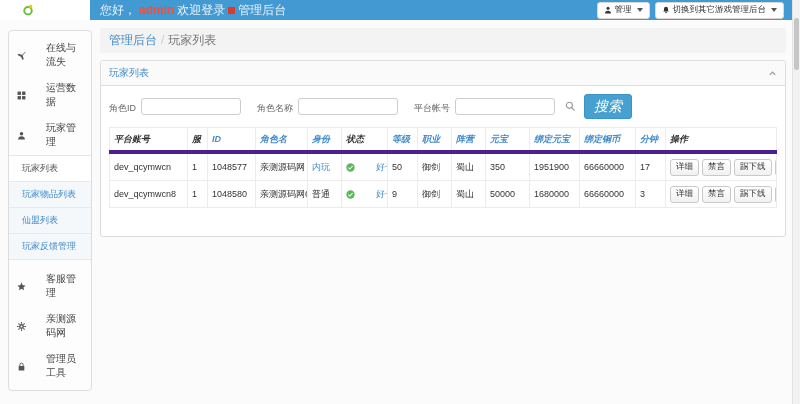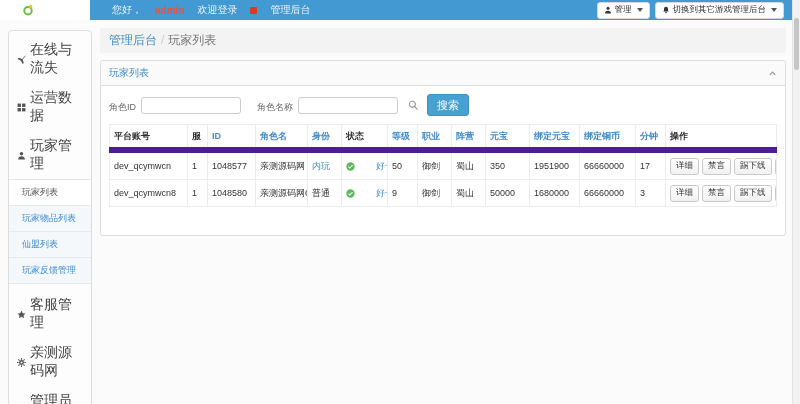--- a/index.html
+++ b/index.html
@@ -2,30 +2,30 @@
 <html style="--navbar: #4399d2; --accent: #428bca; --btn: #46a0d0; --success: #5cb85c; --username: #f0503c;"><head>
 <meta charset="utf-8">
 <style>
   html,body{margin:0;padding:0;}
   #app{width:800px;height:404px;position:relative;background:#fbfbfb;
        font-family:"Liberation Sans","DejaVu Sans",sans-serif;overflow:hidden;
        -webkit-font-smoothing:antialiased;}
   
   .navbar{height:20px;background:var(--navbar,#4399d2);display:flex;align-items:center;}
   .logo-zone{width:90px;height:20px;background:#fff;display:flex;align-items:center;padding-left:22px;box-sizing:border-box;flex:0 0 auto;}
-  .greeting{color:#eaf4fb;font-size:10px;margin-left:22px;display:flex;align-items:center;gap:13px;white-space:nowrap;}
+  .greeting{color:#eaf4fb;font-size:12px;margin-left:10px;display:flex;align-items:center;gap:3px;white-space:nowrap;}
   .greeting .uname{color:var(--username,#f0503c);font-weight:bold;}
   .red-badge{width:7px;height:7px;background:#d93a2b;border-radius:1px;display:inline-block;}
   .nav-right{margin-left:auto;display:flex;gap:5px;margin-right:16px;}
   .nav-btn{background:#fff;border:1px solid #d8d8d8;border-radius:3px;font-size:8.5px;color:#333;
            padding:1px 6px;height:13px;display:flex;align-items:center;gap:3px;cursor:pointer;white-space:nowrap;}
   .caret{width:0;height:0;border-left:3px solid transparent;border-right:3px solid transparent;border-top:4px solid #555;display:inline-block;margin-left:2px;}
   
   .sidebar{position:absolute;left:8px;top:30px;width:84px;background:#fdfdfd;border:1px solid #ddd;border-radius:4px;padding:4px 0;box-sizing:border-box;}
-  .side-item{display:flex;align-items:center;gap:4px;padding:6px 7px;font-size:14px;color:#444;cursor:pointer;}
+  .side-item{display:flex;align-items:center;gap:20px;padding:6px 7px;font-size:10px;color:#444;cursor:pointer;}
   .side-item .ic{display:inline-flex;width:10px;justify-content:center;flex:0 0 auto;font-size:9px;color:#555;line-height:1;}
   .submenu{background:#f5f8fb;border-top:1px solid #e6e6e6;}
   .sub-item{padding:6px 6px 6px 13px;font-size:9px;color:var(--accent,#428bca);border-bottom:1px solid #e9e9e9;cursor:pointer;}
   .sub-item.active{background:#fff;color:#555;}
   .side-gap{height:6px;}
   
   .main{position:absolute;left:100px;top:28px;right:14px;}
   .breadcrumb{background:#f3f3f3;border-radius:3px;padding:4px 9px;font-size:12px;color:#999;}
   .breadcrumb .root{color:var(--accent,#428bca);cursor:pointer;}
   .breadcrumb .sep{margin:0 4px;color:#ccc;}
@@ -33,25 +33,25 @@
   .panel{margin-top:7px;background:#fff;border:1px solid #ddd;border-radius:3px;padding-bottom:28px;}
   .panel-heading{background:#fafafa;border-bottom:1px solid #ddd;border-radius:3px 3px 0 0;
                  padding:5px 8px;font-size:10px;color:var(--accent,#428bca);display:flex;align-items:center;}
   .collapse-btn{margin-left:auto;cursor:pointer;display:inline-flex;align-items:center;}
   
   .search-row{display:flex;align-items:center;padding:8px 8px 6px;gap:8px;}
   .search-fields{display:flex;gap:16px;align-items:center;}
   .sfield{display:flex;align-items:flex-end;gap:5px;font-size:9px;color:#666;}
   .sfield input{width:92px;height:15px;border:1px solid #ccc;border-radius:3px;font-size:9px;padding:0 3px;outline:none;color:#333;}
   .mag{display:inline-flex;cursor:pointer;margin-left:2px;}
-  .search-btn{background:var(--btn,#46a0d0);border:1px solid #3b94c4;color:#fff;font-size:11px;border-radius:3px;padding:2.5px 9px;cursor:pointer;}
+  .search-btn{background:var(--btn,#46a0d0);border:1px solid #3b94c4;color:#fff;font-size:14px;border-radius:3px;padding:2.5px 9px;cursor:pointer;font-style:italic;}
   
   table{border-collapse:collapse;width:calc(100% - 16px);margin:2px 8px 0;font-size:9px;color:#333;table-layout:fixed;}
   th,td{border:1px solid #ececec;padding:4.5px 4px;text-align:left;vertical-align:middle;overflow:hidden;white-space:nowrap;}
-  th{font-weight:bold;color:#333;border-bottom:6px solid #4c1d95;background:#fff;}
+  th{font-weight:bold;color:#333;border-bottom:4px solid #4c1d95;background:#fff;font-style:italic;}
   th.link{color:var(--accent,#428bca);cursor:pointer;}
   .cell-link{color:var(--accent,#428bca);}
   .status-wrap{display:inline-flex;align-items:center;gap:21px;}
   .action-btn{display:inline-block;background:linear-gradient(#ffffff,#f1f1f1);border:1px solid #c9c9c9;border-radius:3px;
               font-size:8.5px;padding:1.5px 5px;margin-right:3px;color:#333;cursor:pointer;}
   
   .scrollbar{position:absolute;right:0;top:0;width:8px;height:404px;background:#f2f2f2;border-left:1px solid #e3e3e3;box-sizing:border-box;}
   .scroll-thumb{position:absolute;top:18px;left:1px;width:5px;height:52px;background:#c6c6c6;border-radius:2px;cursor:grab;}
 </style>
 </head>
@@ -180,20 +180,24 @@
       </div>
 
       <div class="search-row">
         <div class="search-fields" id="search-fields">
             <label class="sfield">
               <span>角色ID</span>
               <input type="text" style="">
             </label>
             <label class="sfield">
               <span>角色名称</span>
+              <input type="text" style="">
+            </label>
+            <label class="sfield">
+              <span>平台帐号</span>
               <input type="text" style="">
             </label>
           </div>
         <span class="mag">
           <svg width="11" height="11" viewBox="0 0 16 16">
               <circle cx="6.3" cy="6.3" r="4.4" fill="none" stroke="#999" stroke-width="1.6"></circle>
               <path d="M9.8 9.8 14 14" stroke="#999" stroke-width="1.6"></path>
             </svg>
         </span>
         <button class="search-btn">搜索</button>

